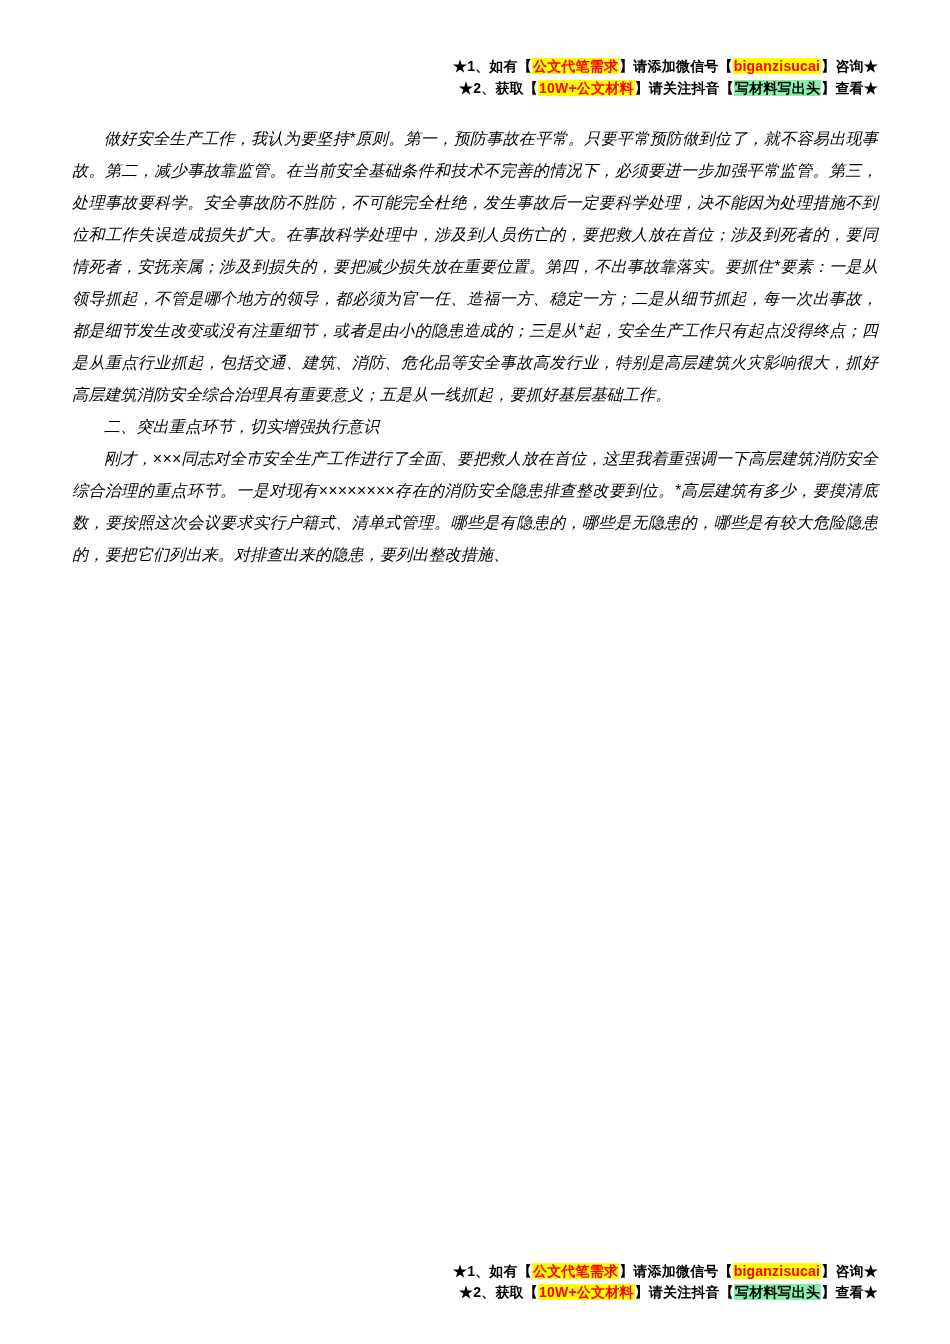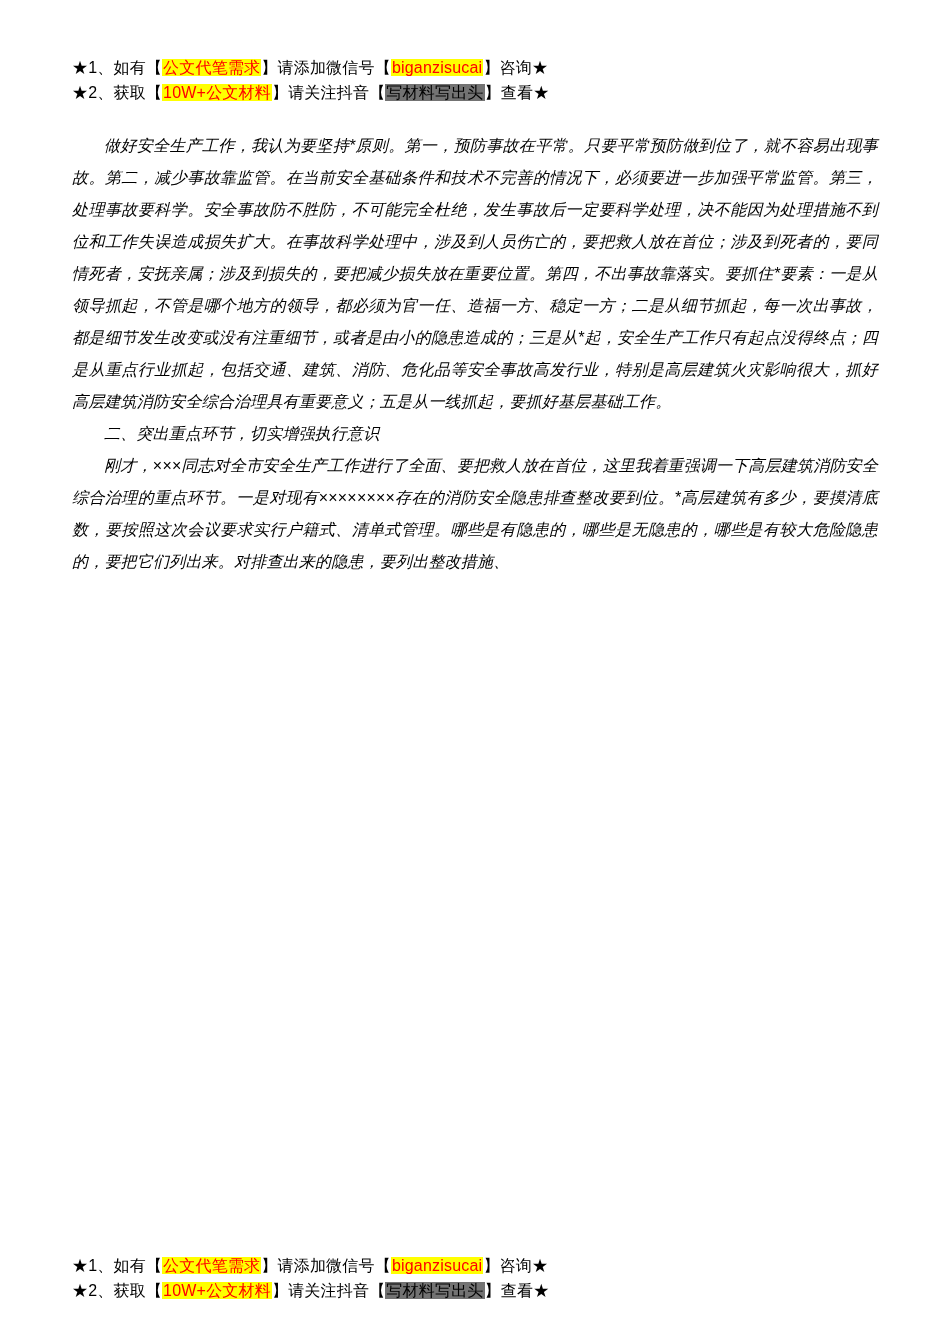--- a/index.html
+++ b/index.html
@@ -18,37 +18,37 @@
   .page {
     width: 950px;
     height: 1344px;
     box-sizing: border-box;
     padding: 56px 72px 40px 72px;
     display: flex;
     flex-direction: column;
   }
   
   .promo {
-    text-align: left;
-    font-size: 16px;
-    font-weight: normal;
+    text-align: right;
+    font-size: 14px;
+    font-weight: bold;
     line-height: 1.55;
     letter-spacing: 0.2px;
     white-space: nowrap;
   }
   .promo-top { margin-bottom: 10px; }
   .promo-bottom { margin-top: auto; padding-top: 14px; }
   .promo-line { display: block; }
   .hl {
     background: #ffff00;
     color: #ff0000;
     padding: 0 1px;
   }
   .hl-black {
-    background: #737373;
+    background: #86efac;
     color: #000000;
     padding: 0 1px;
   }
   .blk { color: #000000; }
 
   
   .doc-body {
     margin-top: 14px;
     font-size: 16px;
     line-height: 2.0;

